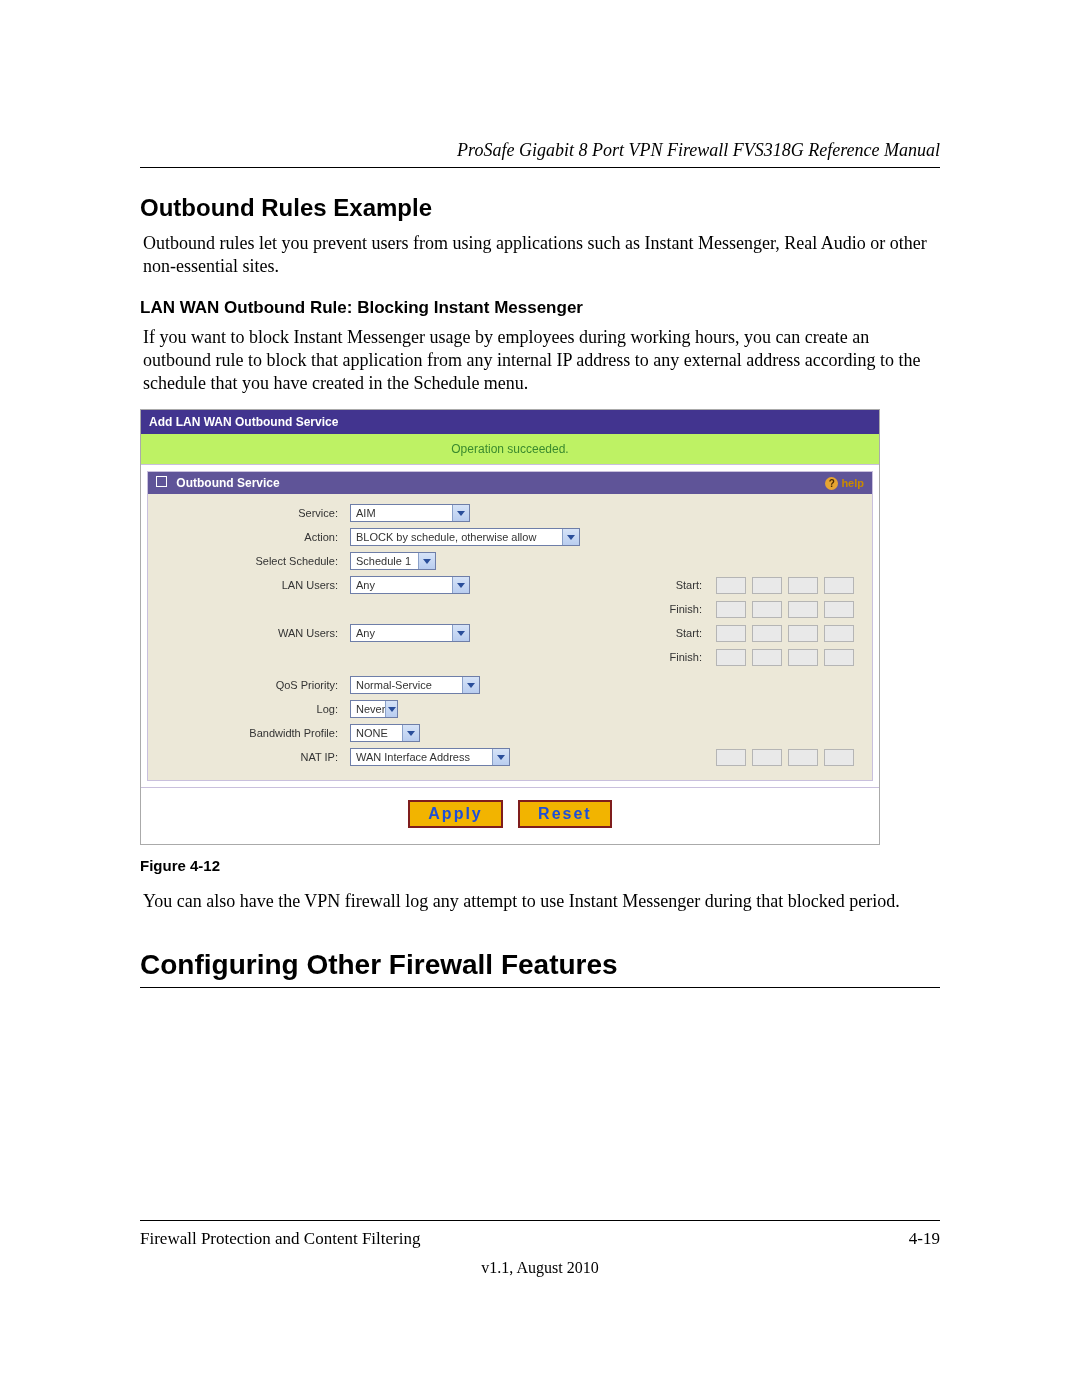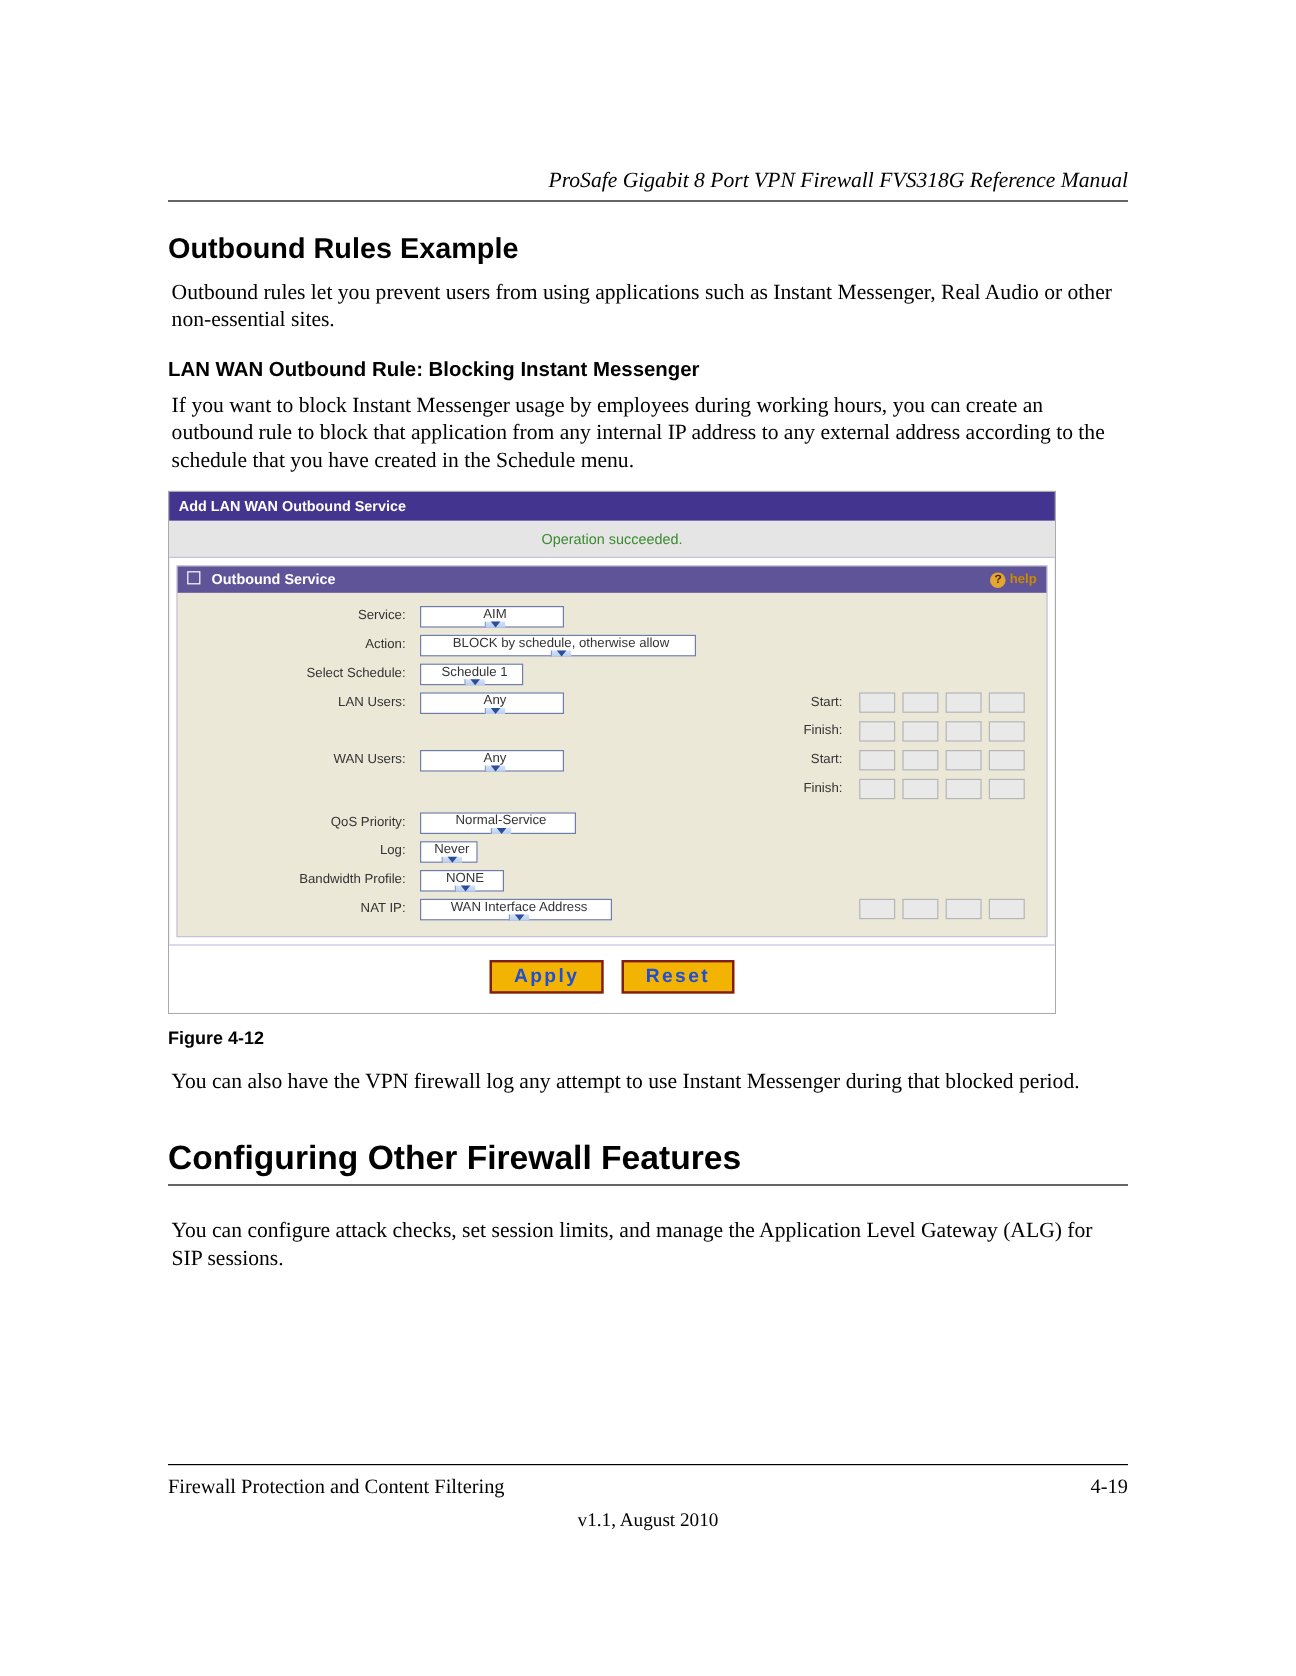--- a/index.html
+++ b/index.html
@@ -73,21 +73,21 @@
     box-sizing: border-box;
   }
   .shot-title {
     background: #42348f;
     color: #fff;
     font-weight: bold;
     font-size: 12px;
     padding: 5px 8px;
   }
   .shot-status {
-    background: #e5e5e5;
+    background: #bef264;
     text-align: center;
     color: #3a8a2e;
     font-size: 12px;
     padding: 8px 0;
     border-bottom: 1px solid #c9c0dd;
   }
   .shot-box {
     margin: 6px;
     border: 1px solid #c9c0dd;
     background: #ece8d8;
@@ -153,21 +153,20 @@
     display: inline-flex;
     align-items: center;
     justify-content: space-between;
     border: 1px solid #6e7ea8;
     background: #fff;
     height: 18px;
     padding: 0 0 0 5px;
     font-size: 11px;
     color: #333;
     box-sizing: border-box;
-    flex-direction: column;
   }
   .sel .chev {
     width: 16px;
     height: 16px;
     background: linear-gradient(#d6e3f7,#b9cdef);
     border-left: 1px solid #8aa0c8;
     display: inline-flex;
     align-items: center;
     justify-content: center;
   }
@@ -425,21 +424,20 @@
     </div>
   </div>
 
   <div class="fig-caption">Figure 4-12</div>
 
   <p class="body">You can also have the VPN firewall log any attempt to use Instant Messenger during that blocked period.</p>
 
   <h1 class="h1">Configuring Other Firewall Features</h1>
   <hr class="h1-rule">
 
-  <p class="body">You can configure attack checks, set session limits, and manage the Application Level Gateway (ALG) for SIP sessions.</p>
 
 </div>
 
 <div class="footer">
   <hr class="hr2">
   <div class="footer-row">
     <span>Firewall Protection and Content Filtering</span>
     <span>4-19</span>
   </div>
   <div class="footer-version">v1.1, August 2010</div>

